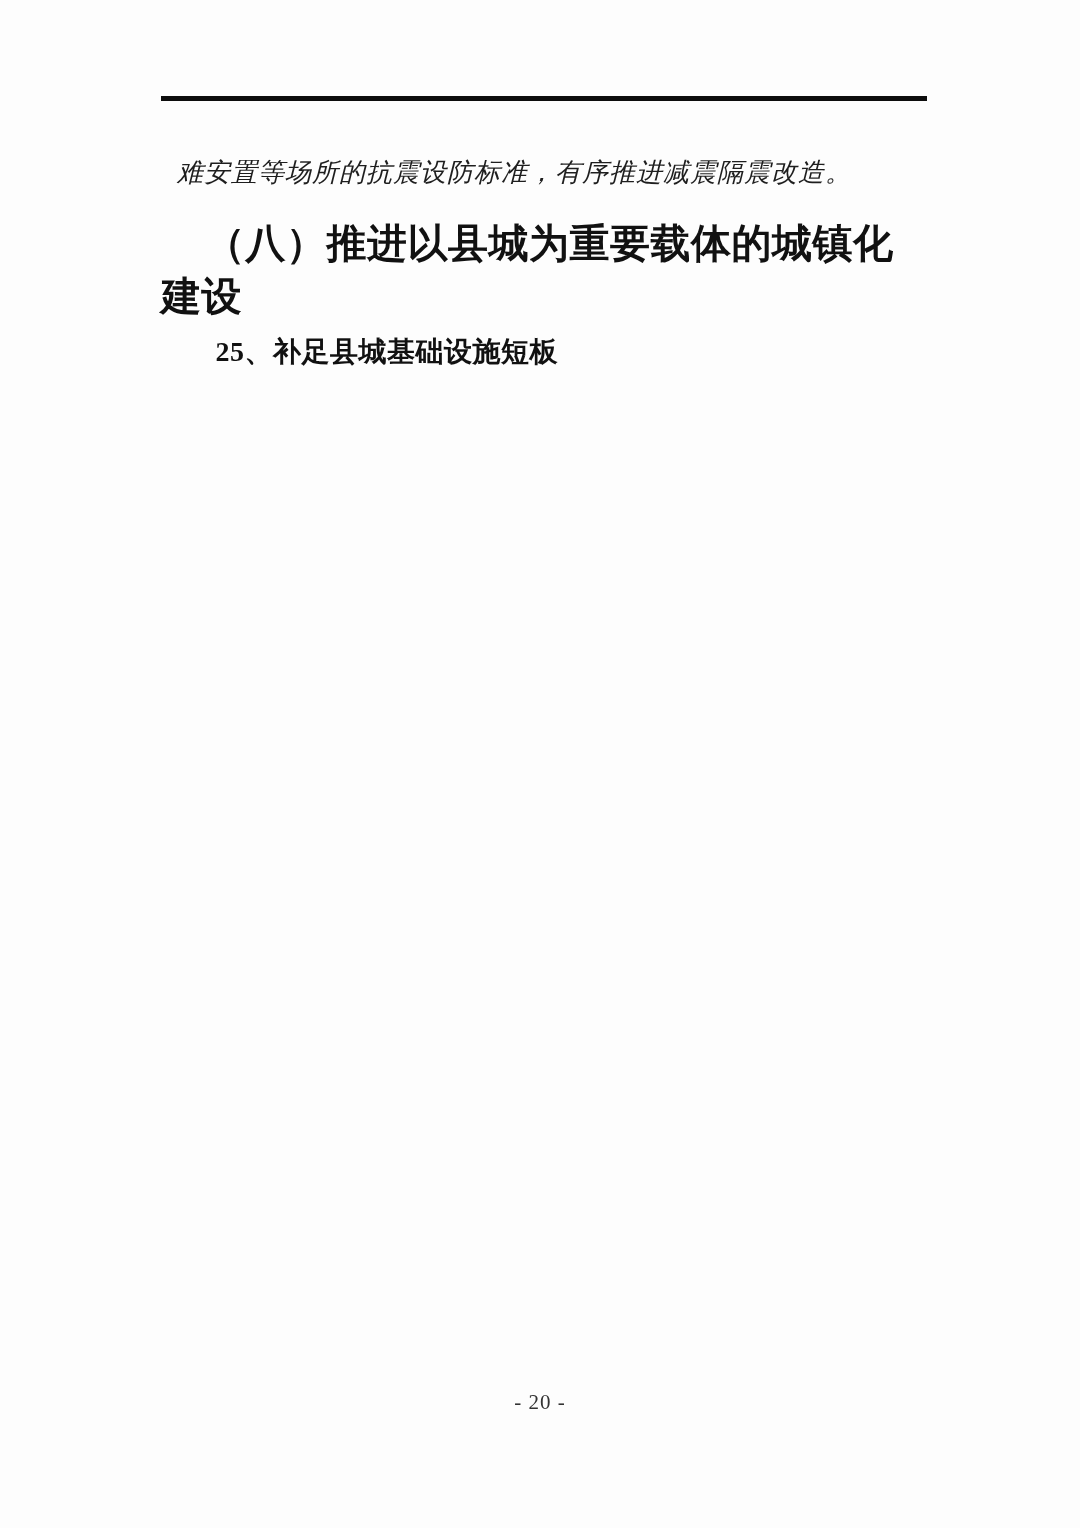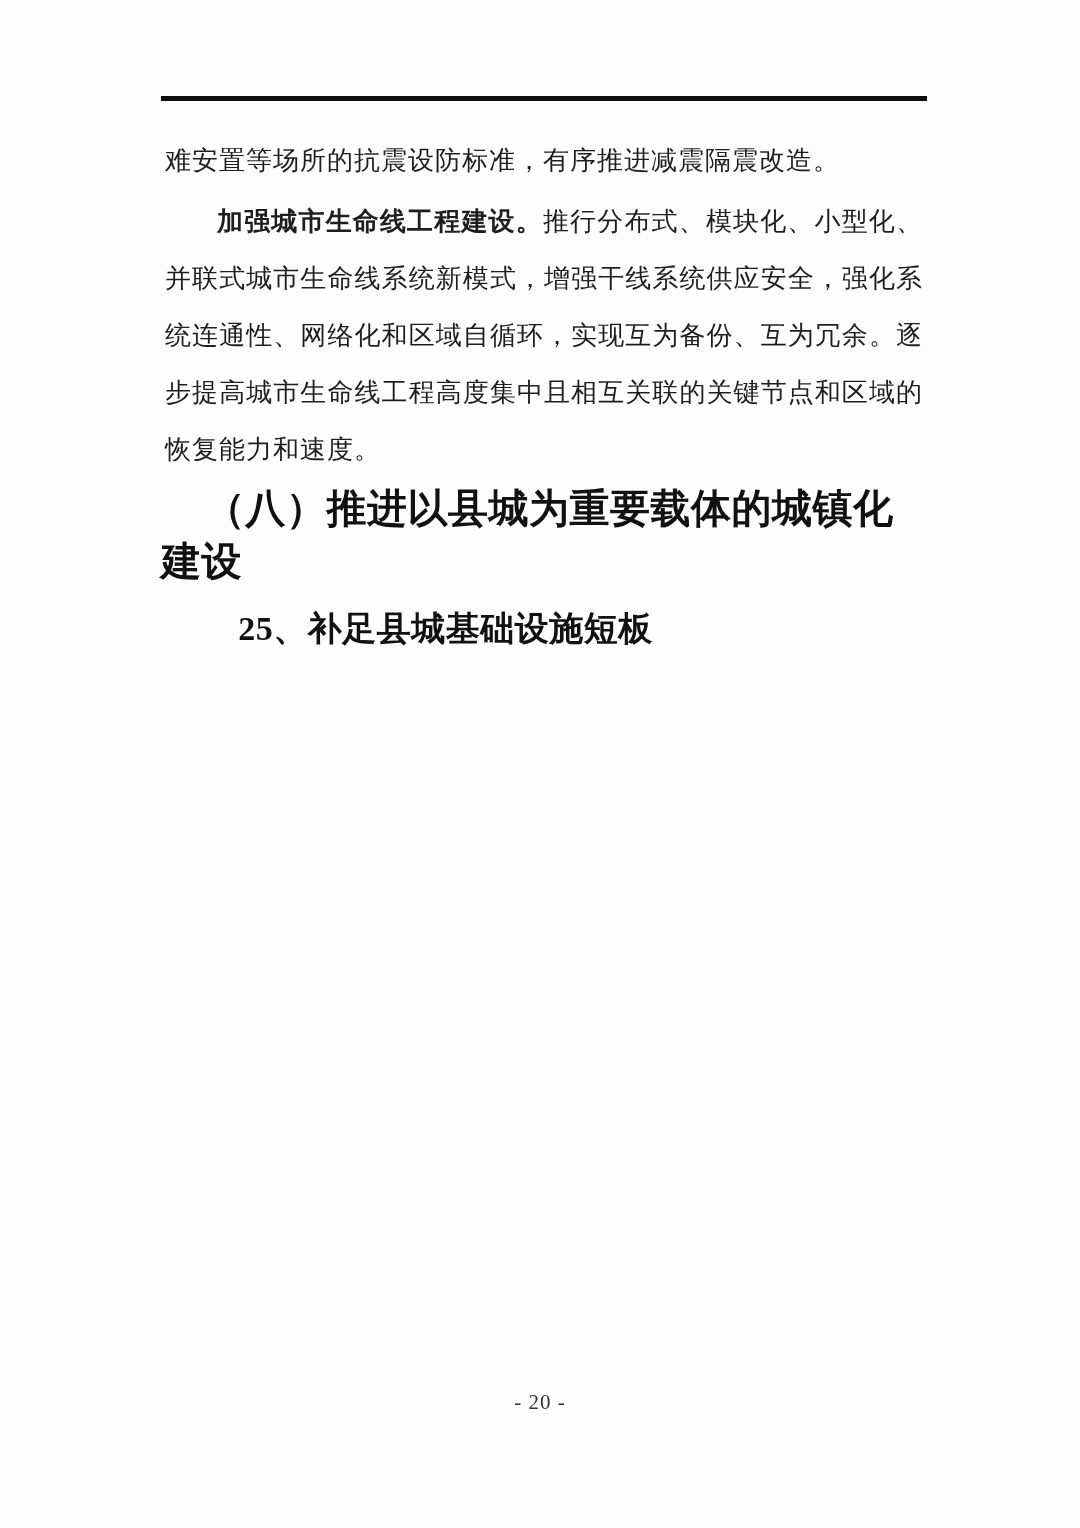--- a/index.html
+++ b/index.html
@@ -29,42 +29,43 @@
     top: 128px;
     width: 766px;
     color: #1e1e1e;
     font-size: 26px;
     line-height: 57px;
     text-align: justify;
     text-justify: inter-ideograph;
     letter-spacing: 1px;
   }
   .para {
-    margin: 4px;
+    margin: 16px;
     text-indent: 2em;
+    font-style: italic;
   }
   .para.no-indent {
     text-indent: 0;
   }
   .lead {
     font-weight: 700;
   }
   .h-section {
     margin: 0;
     font-size: 40px;
     font-weight: 700;
     line-height: 53px;
     text-indent: 1.1em;
     text-align: left;
     letter-spacing: 0.5px;
     color: #111;
   }
   .h-item {
-    margin: 16px;
-    font-size: 34px;
+    margin: 4px;
+    font-size: 28px;
     font-weight: 700;
     line-height: 50px;
     text-indent: 1.8em;
     text-align: left;
     letter-spacing: 0.5px;
     color: #111;
   }
   .page-number {
     position: absolute;
     top: 1390px;
@@ -82,21 +83,20 @@
 
 <div class="page">
 
   <div class="top-rule"></div>
 
   <div class="content">
 
     <p class="para no-indent"><span>难安置等场所的抗震设防标准，有序推进减震隔震改造。</span></p>
 
 
-    <p class="para"><span class="lead">加强城市生命线工程建设。</span><span>推行分布式、模块化、小型化、并联式城市生命线系统新模式，增强干线系统供应安全，强化系统连通性、网络化和区域自循环，实现互为备份、互为冗余。逐步提高城市生命线工程高度集中且相互关联的关键节点和区域的恢复能力和速度。</span></p>
 
     <h2 class="h-section">（八）推进以县城为重要载体的城镇化建设</h2>
 
     <h3 class="h-item">25、补足县城基础设施短板</h3>
 
 
 
   </div>
 
   <div class="page-number">- 20 -</div>

